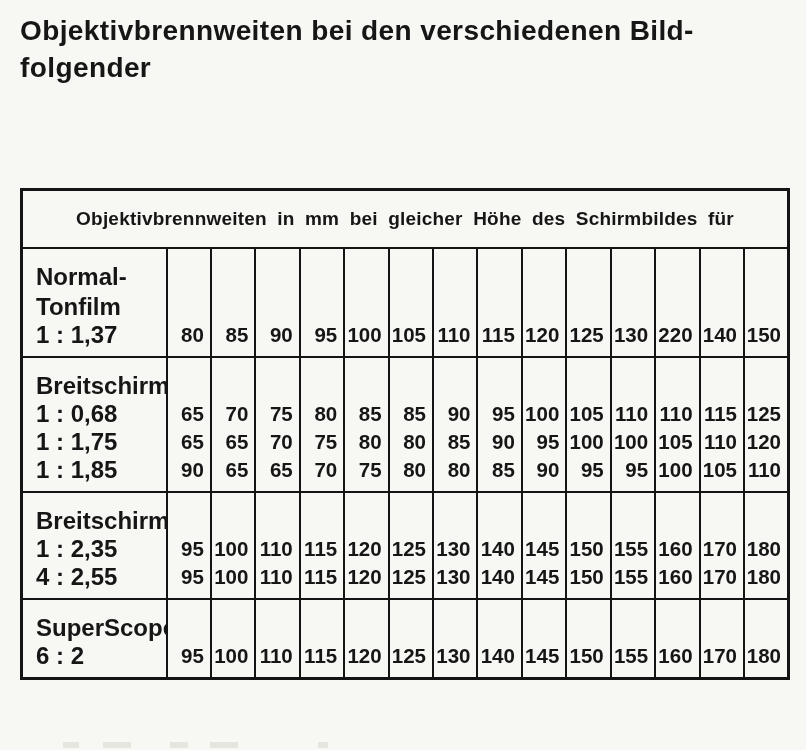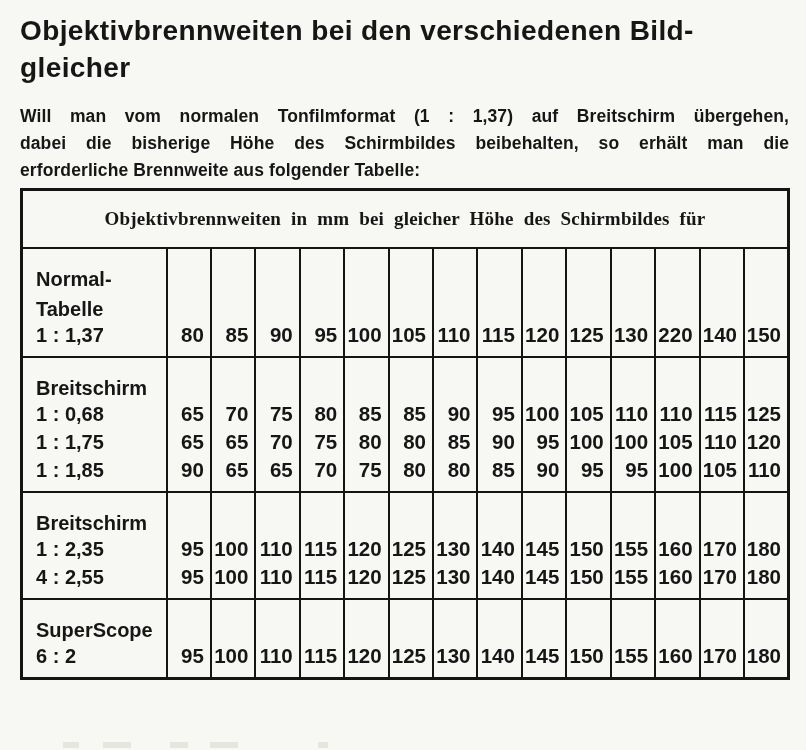--- a/index.html
+++ b/index.html
@@ -46,24 +46,23 @@
     overflow:hidden;
   }
   td.header-cell{
     height:56px;
     text-align:center;
     vertical-align:middle;
     font-size:19px;
     letter-spacing:.2px;
     word-spacing:5px;
     border-bottom:2px solid var(--border);
-    font-family:Liberation Serif, serif;
   }
   td.label{
-    font-size:20px;
+    font-size:24px;
     padding-left:13px;
     text-align:left;
   }
   td.data{
     border-left:2px solid var(--border);
     font-size:20.5px;
     text-align:right;
     padding-right:6px;
   }
   tr.name-row td{height:30px;vertical-align:bottom;}
@@ -77,28 +76,23 @@
     position:absolute;top:0;height:6px;background:#e6e6e1;display:block;
   }
 </style>
 </head>
 <body>
 
 <div class="page">
 
   <div class="heading">
     <div>Objektivbrennweiten bei den verschiedenen Bild-</div>
-    <div>gleicher</div>
+    <div>folgender</div>
   </div>
 
-  <div class="intro">
-    <div class="just">Will man vom normalen Tonfilmformat (1 : 1,37) auf Breitschirm übergehen,</div>
-    <div class="just">dabei die bisherige Höhe des Schirmbildes beibehalten, so erhält man die</div>
-    <div class="last-line">erforderliche Brennweite aus folgender Tabelle:</div>
-  </div>
 
   <table class="focal">
     <colgroup>
       <col style="width:145px">
       <col span="14">
     </colgroup>
     <tbody id="table-body">
       <tr>
         <td class="header-cell" colspan="15">Objektivbrennweiten in mm bei gleicher Höhe des Schirmbildes für</td>
       </tr>
@@ -113,21 +107,21 @@
           <td class="data"></td>
           <td class="data"></td>
           <td class="data"></td>
           <td class="data"></td>
           <td class="data"></td>
           <td class="data"></td>
           <td class="data"></td>
           <td class="data"></td>
         </tr>
         <tr class="name-row">
-          <td class="label">Tabelle</td>
+          <td class="label">Tonfilm</td>
           <td class="data"></td>
           <td class="data"></td>
           <td class="data"></td>
           <td class="data"></td>
           <td class="data"></td>
           <td class="data"></td>
           <td class="data"></td>
           <td class="data"></td>
           <td class="data"></td>
           <td class="data"></td>

